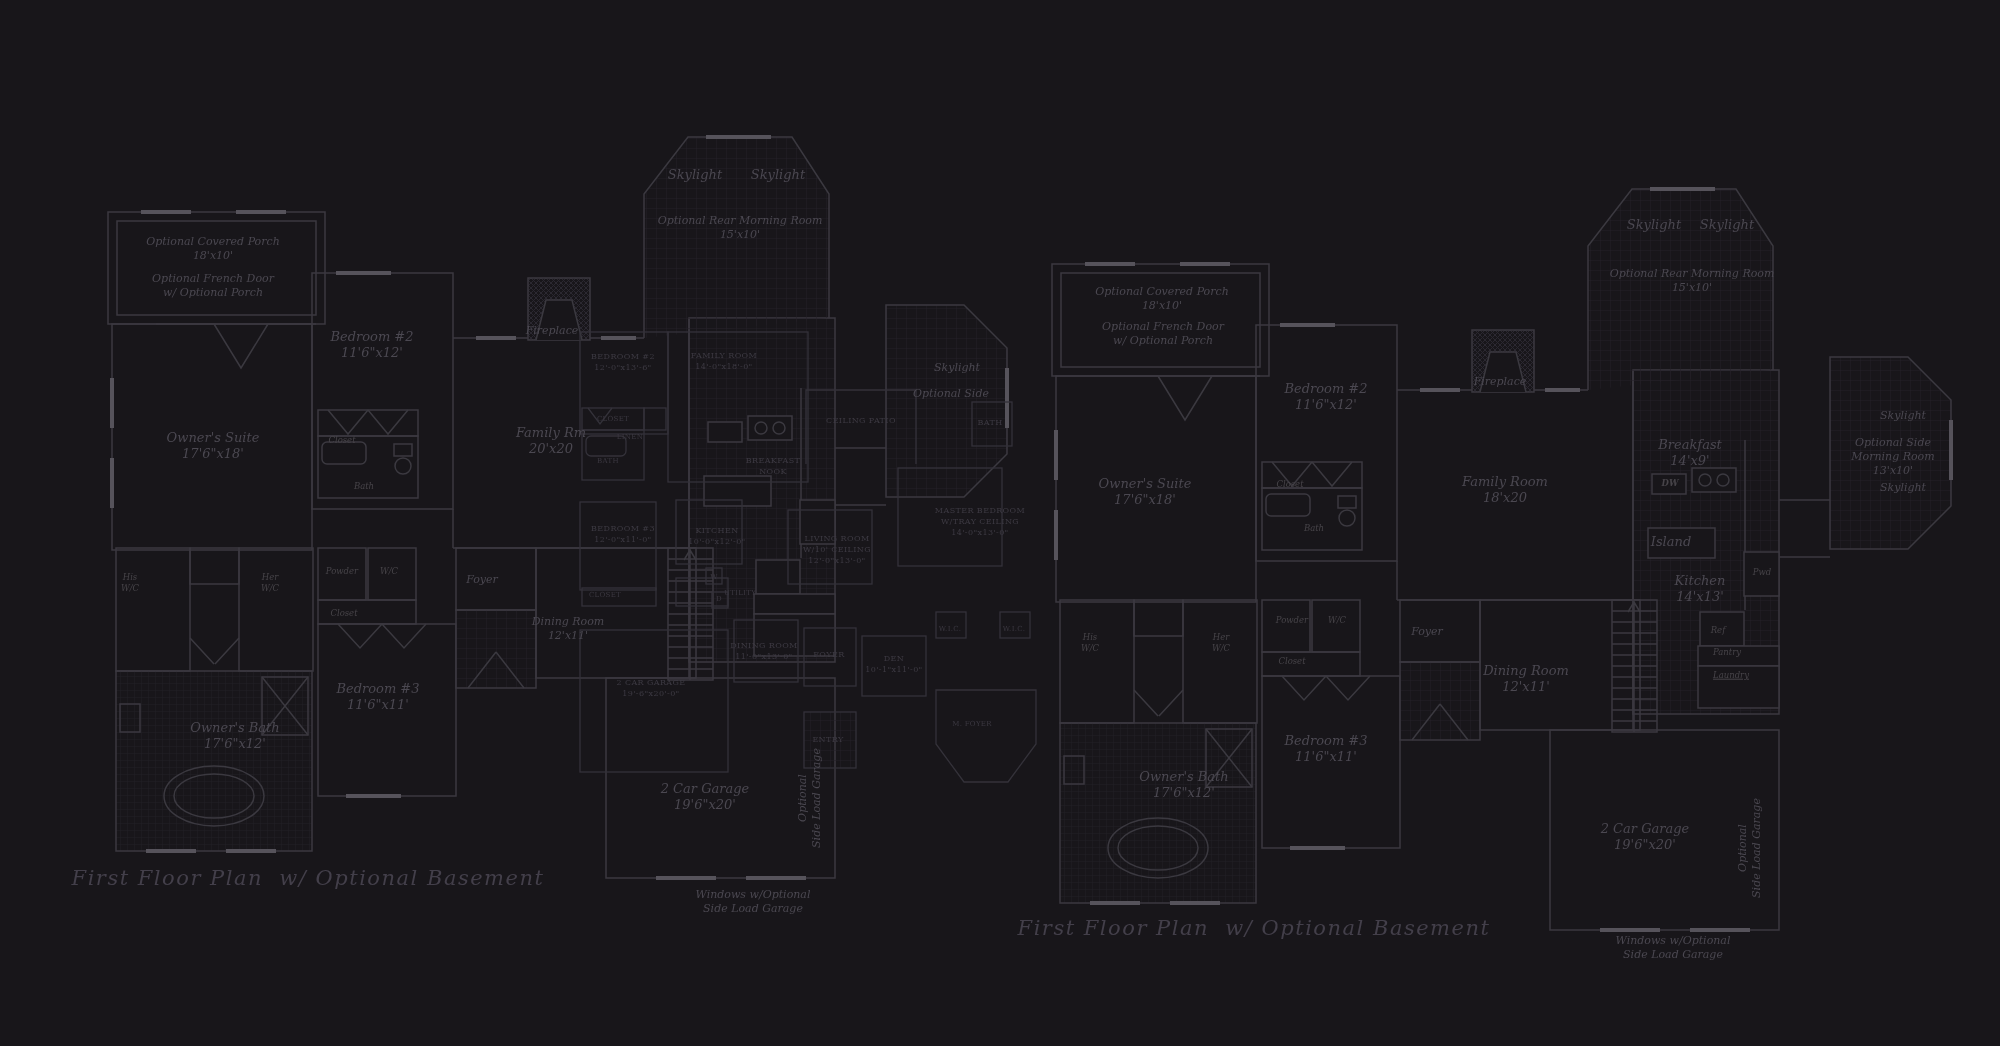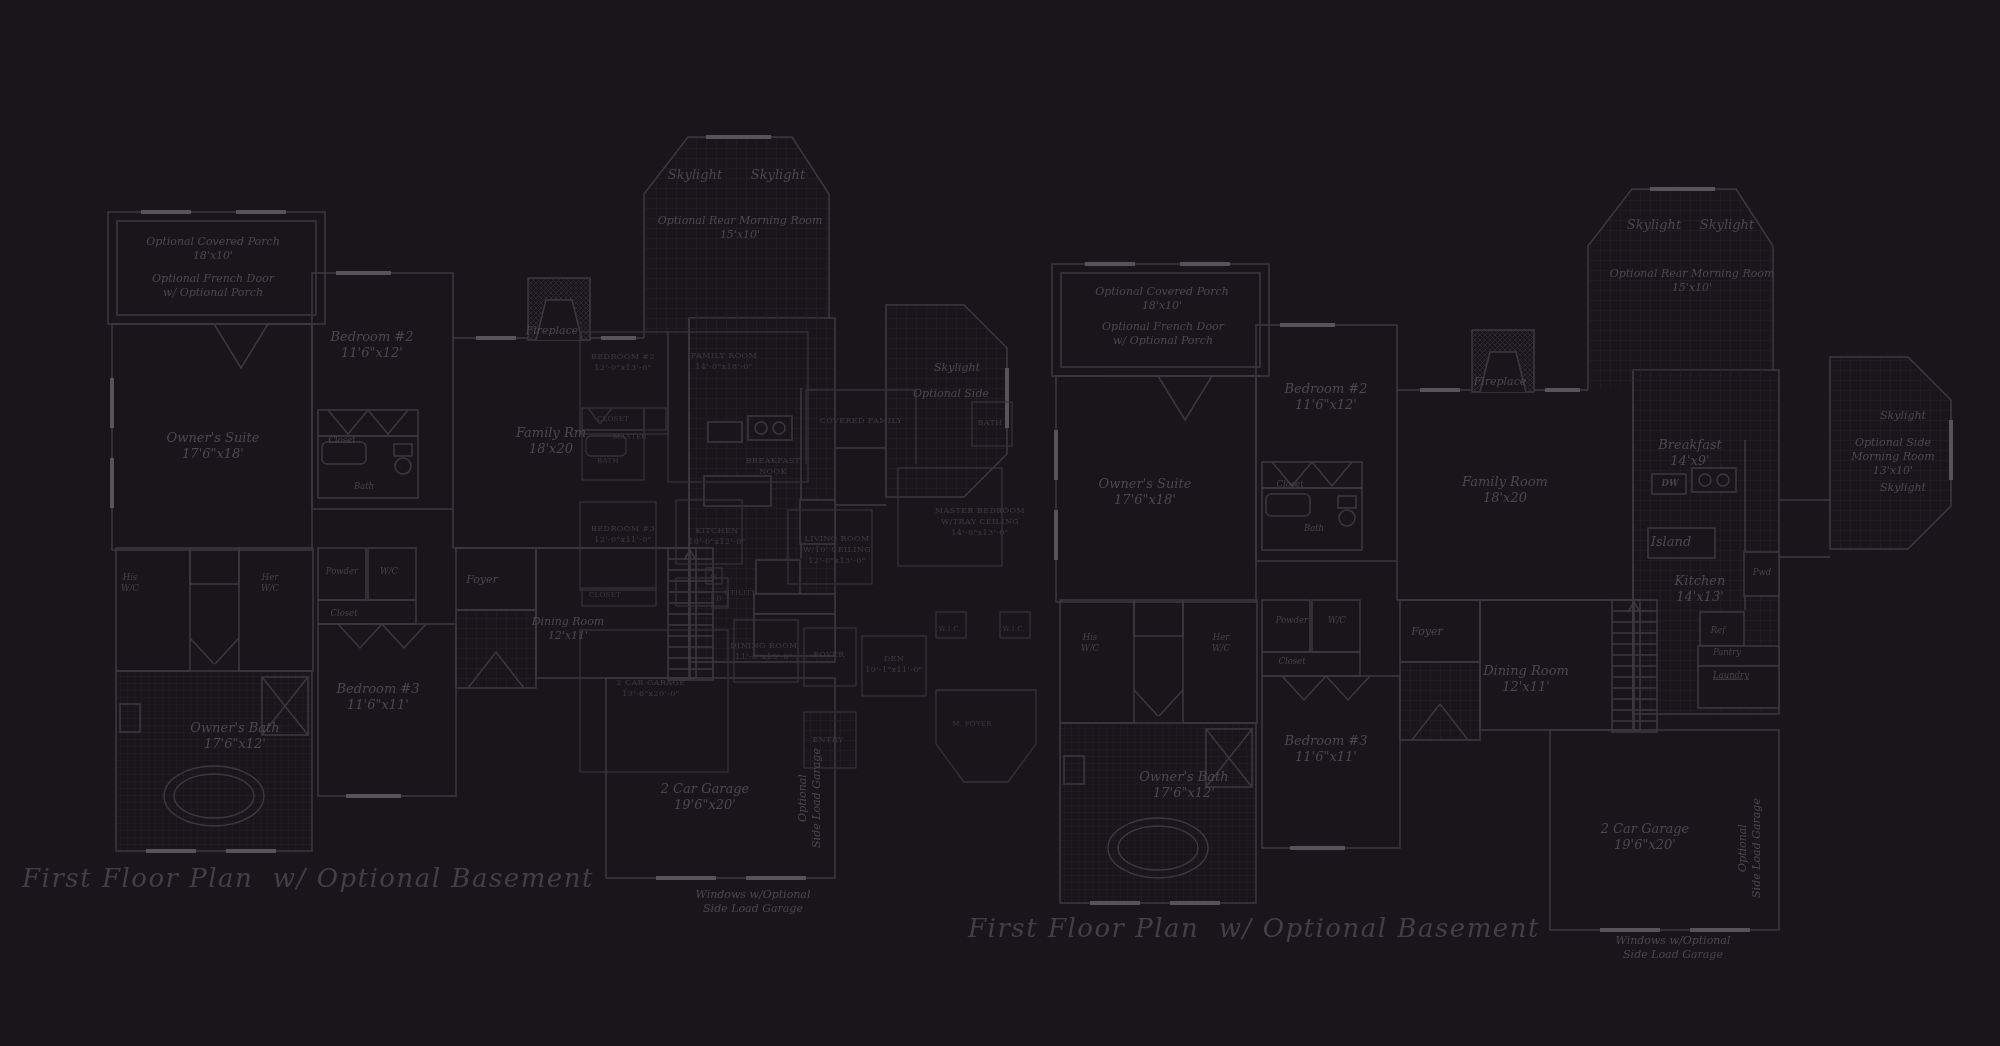--- a/index.html
+++ b/index.html
@@ -6,21 +6,21 @@
   #stage{position:relative;width:2000px;height:1046px;background:#18161a;overflow:hidden;
          font-family:"DejaVu Serif", serif;}
   #linework{position:absolute;left:0;top:0;}
   .lbl{position:absolute;transform:translate(-50%,-50%);white-space:pre-line;text-align:center;
        color:#4b4851;line-height:1.25;pointer-events:none;}
   .it {font-style:italic;font-size:13px;}
   .itsm{font-style:italic;font-size:11px;}
   .itxs{font-style:italic;font-size:8.5px;color:#474449;}
   .cap{font-size:8px;letter-spacing:.4px;color:#3d3a43;line-height:1.35;}
   .capxs{font-size:7px;letter-spacing:.3px;color:#3b3841;}
-  .ttl{font-style:italic;font-size:26px;letter-spacing:1.5px;color:#433f4a;white-space:pre;}
+  .ttl{font-style:italic;font-size:21px;letter-spacing:1.5px;color:#433f4a;white-space:pre;}
   .rot{transform:translate(-50%,-50%) rotate(-90deg);}
 </style>
 </head>
 <body>
 
 <div id="stage">
 
   <svg id="linework" width="2000" height="1046" viewBox="0 0 2000 1046">
     <defs>
       <pattern id="tile" width="10" height="10" patternUnits="userSpaceOnUse">
@@ -159,21 +159,21 @@
       <div class="lbl itsm" style="left: 213px; top: 249px;">Optional Covered Porch
 18'x10'</div>
       <div class="lbl itsm" style="left: 213px; top: 286px;">Optional French Door
 w/ Optional Porch</div>
       <div class="lbl it" style="left: 372px; top: 345px;">Bedroom #2
 11'6"x12'</div>
       <div class="lbl itsm" style="left: 552px; top: 331px;">Fireplace</div>
       <div class="lbl it" style="left: 213px; top: 446px;">Owner's Suite
 17'6"x18'</div>
       <div class="lbl it" style="left: 551px; top: 441px;">Family Rm
-18'x20</div>
+20'x20</div>
       <div class="lbl itxs" style="left: 130px; top: 583px;">His
 W/C</div>
       <div class="lbl itxs" style="left: 270px; top: 583px;">Her
 W/C</div>
       <div class="lbl itxs" style="left: 342px; top: 571px;">Powder</div>
       <div class="lbl itxs" style="left: 389px; top: 571px;">W/C</div>
       <div class="lbl itxs" style="left: 344px; top: 613px;">Closet</div>
       <div class="lbl itxs" style="left: 342px; top: 440px;">Closet</div>
       <div class="lbl itxs" style="left: 364px; top: 486px;">Bath</div>
       <div class="lbl itsm" style="left: 482px; top: 580px;">Foyer</div>
@@ -189,21 +189,21 @@
 Side Load Garage</div>
       <div class="lbl itsm" style="left: 753px; top: 902px;">Windows w/Optional
 Side Load Garage</div>
       <div class="lbl itsm" style="left: 957px; top: 368px;">Skylight</div>
       <div class="lbl itsm" style="left: 951px; top: 394px;">Optional Side</div>
       <div class="lbl ttl" style="left: 308px; top: 878px;">First Floor Plan  w/ Optional Basement</div>
       <div class="lbl cap" style="left: 623px; top: 363px;">BEDROOM #2
 12'-0"x13'-6"</div>
       <div class="lbl cap" style="left: 724px; top: 362px;">FAMILY ROOM
 14'-0"x18'-0"</div>
-      <div class="lbl cap" style="left: 861px; top: 421px;">COVERED FAMILY</div>
+      <div class="lbl cap" style="left: 861px; top: 421px;">CEILING PATIO</div>
       <div class="lbl cap" style="left: 990px; top: 423px;">BATH</div>
       <div class="lbl cap" style="left: 949px; top: 522px; margin-left: 31px;">MASTER BEDROOM
 W/TRAY CEILING
 14'-0"x13'-0"</div>
       <div class="lbl cap" style="left: 837px; top: 550px;">LIVING ROOM
 W/10' CEILING
 12'-0"x13'-0"</div>
       <div class="lbl cap" style="left: 773px; top: 467px;">BREAKFAST
 NOOK</div>
       <div class="lbl cap" style="left: 717px; top: 537px;">KITCHEN
@@ -219,21 +219,21 @@
       <div class="lbl cap" style="left: 829px; top: 655px;">FOYER</div>
       <div class="lbl cap" style="left: 828px; top: 740px;">ENTRY</div>
       <div class="lbl cap" style="left: 651px; top: 689px;">2 CAR GARAGE
 19'-6"x20'-0"</div>
       <div class="lbl capxs" style="left: 950px; top: 629px;">W.I.C.</div>
       <div class="lbl capxs" style="left: 1014px; top: 629px;">W.I.C.</div>
       <div class="lbl capxs" style="left: 972px; top: 724px;">M. FOYER</div>
       <div class="lbl cap" style="left: 894px; top: 665px;">DEN
 10'-1"x11'-0"</div>
       <div class="lbl capxs" style="left: 613px; top: 419px;">CLOSET</div>
-      <div class="lbl capxs" style="left: 630px; top: 437px;">MASTER</div>
+      <div class="lbl capxs" style="left: 630px; top: 437px;">LINEN</div>
       <div class="lbl capxs" style="left: 608px; top: 461px;">BATH</div>
       <div class="lbl it" style="left: 1654px; top: 225px;">Skylight</div>
       <div class="lbl it" style="left: 1727px; top: 225px;">Skylight</div>
       <div class="lbl itsm" style="left: 1692px; top: 281px;">Optional Rear Morning Room
 15'x10'</div>
       <div class="lbl itsm" style="left: 1162px; top: 299px;">Optional Covered Porch
 18'x10'</div>
       <div class="lbl itsm" style="left: 1163px; top: 334px;">Optional French Door
 w/ Optional Porch</div>
       <div class="lbl it" style="left: 1326px; top: 397px;">Bedroom #2

